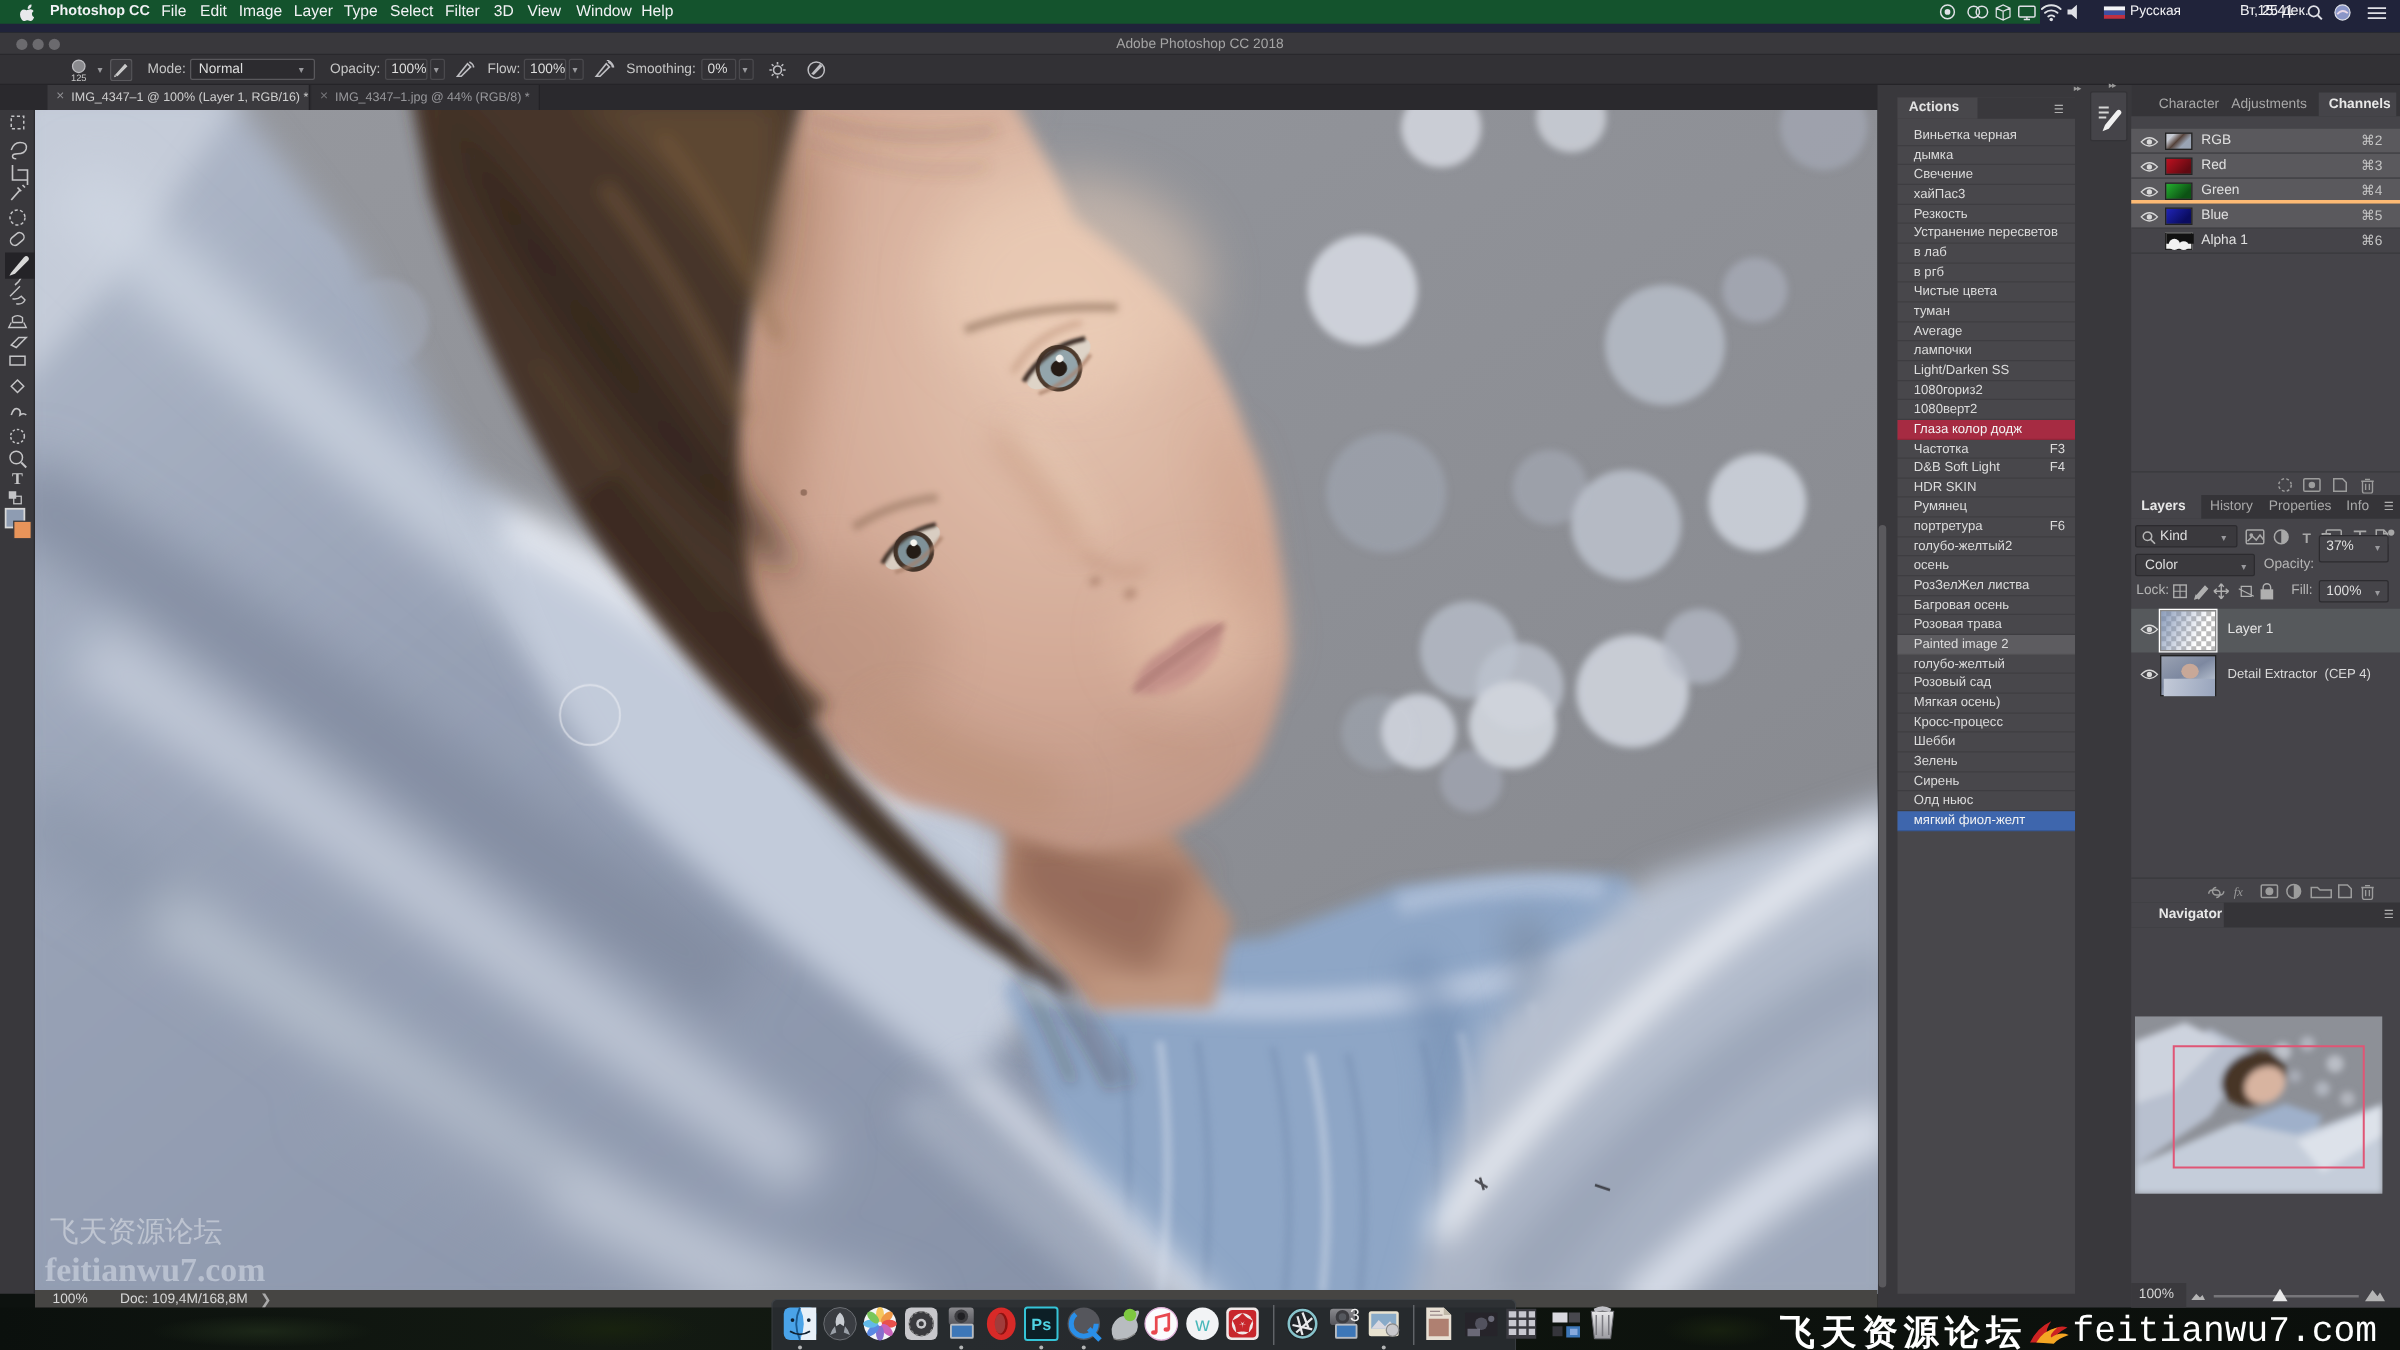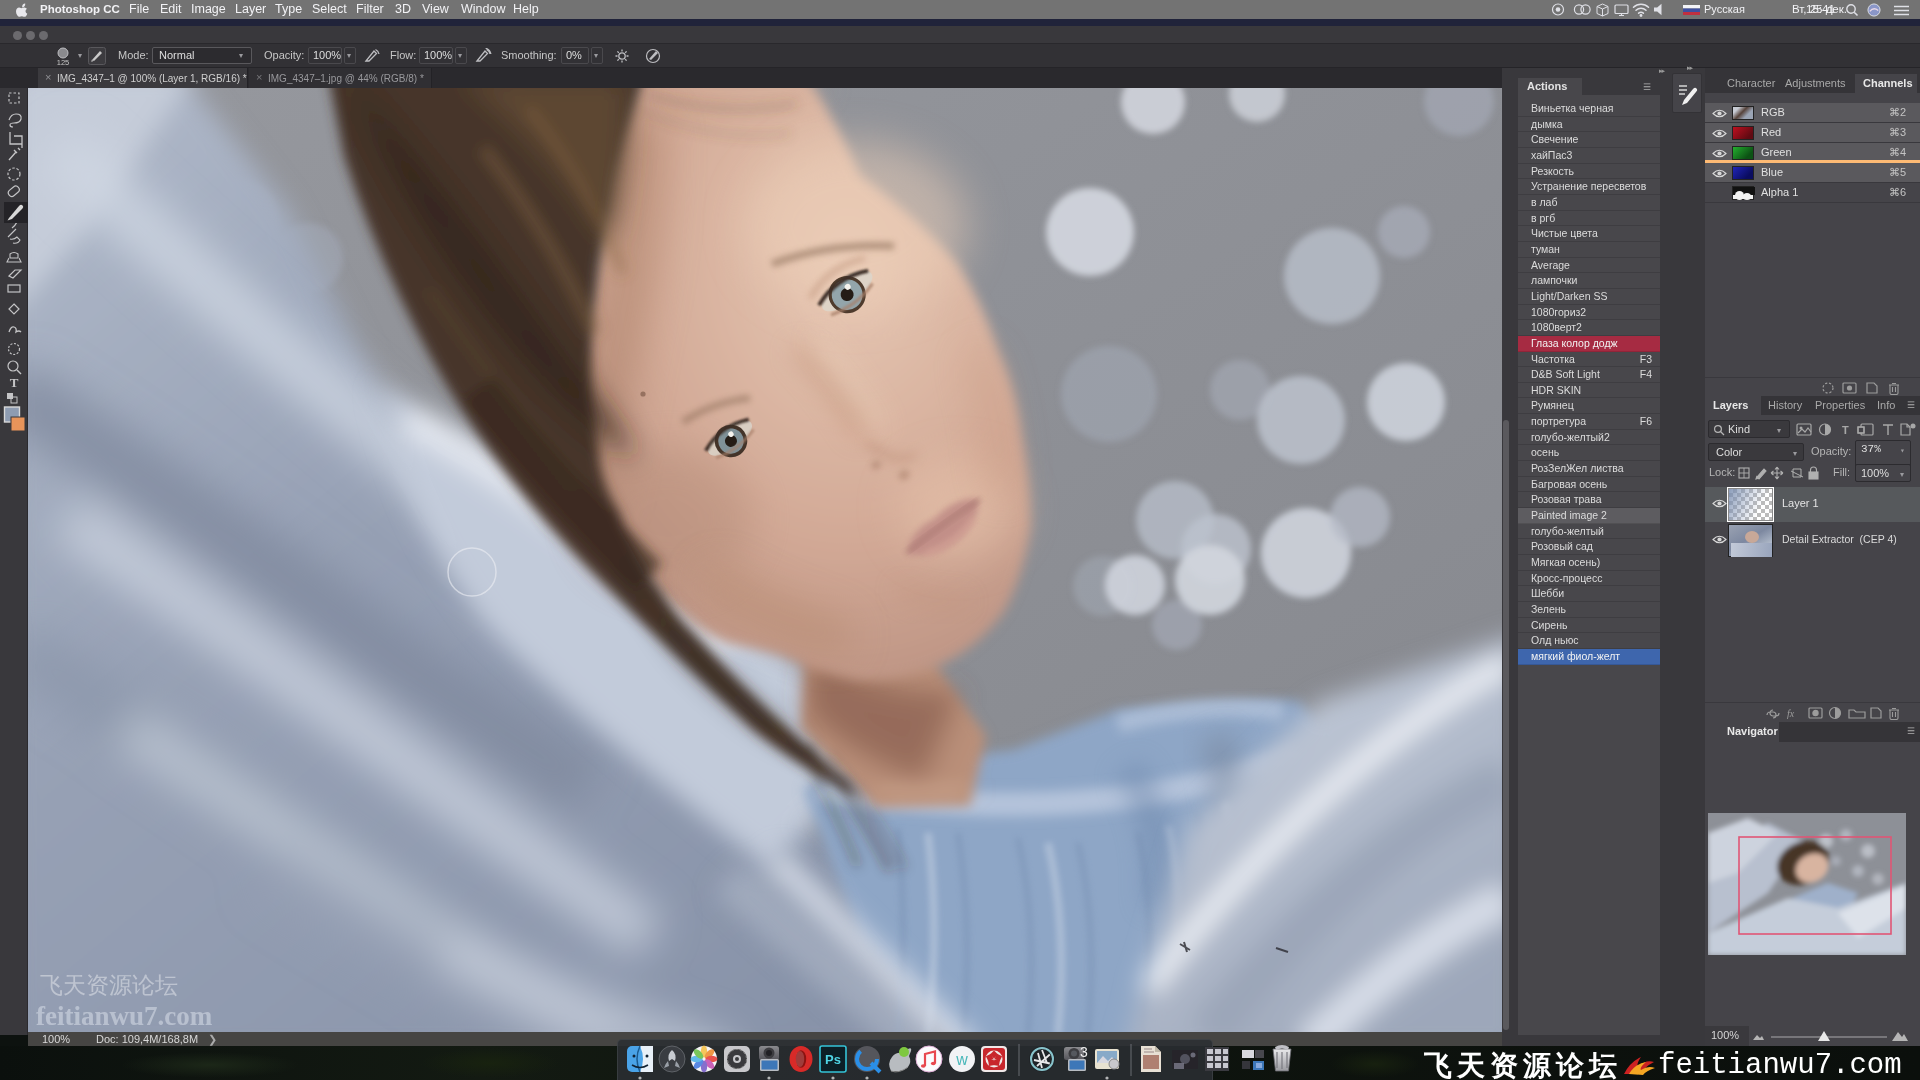--- a/index.html
+++ b/index.html
@@ -11,21 +11,21 @@
 <body>
 <div id="stage">
 
   <div class="abs" style="left:0;top:0;width:1920px;height:26px;background:#20233a;"></div>
   <div class="abs" style="left:0;top:1046px;width:1920px;height:34px;background:linear-gradient(90deg,#0b100d,#131a12 25%,#0e140e 55%,#0b0f0c);">
     <div class="abs" style="left:120px;top:6px;width:180px;height:26px;background:radial-gradient(ellipse at center,#1c2718 0%,rgba(20,26,16,0) 70%);"></div>
     <div class="abs" style="left:420px;top:2px;width:140px;height:30px;background:radial-gradient(ellipse at center,#18220f 0%,rgba(20,26,16,0) 70%);"></div>
     <div class="abs" style="left:1330px;top:4px;width:90px;height:28px;background:radial-gradient(ellipse at center,#17200f 0%,rgba(20,26,16,0) 70%);"></div>
   </div>
 
-  <div id="menubar" class="abs" style="left:0;top:0;width:1920px;height:19px;background:#737373;color:#f2f2f5;font-size:12.5px;white-space:nowrap;">
+  <div id="menubar" class="abs" style="left:0;top:0;width:1632px;height:19px;background:#14532d;color:#f2f2f5;font-size:12.5px;white-space:nowrap;">
     <svg class="abs" style="left:16px;top:3px;" width="13" height="14" viewBox="0 0 13 14">
       <path d="M9.2 0.6 q0.3 1.5 -0.7 2.6 q-1 1.2 -2.3 1 q-0.3 -1.4 0.7 -2.6 q1 -1.1 2.3 -1 z" fill="#e8e8ec"></path>
       <path d="M6.4 4.8 q1 -0.5 2.1 -0.4 q1.5 0.1 2.4 1.3 q-1.5 1 -1.4 2.6 q0.1 1.8 1.8 2.5 q-0.5 1.3 -1.2 2.1 q-0.8 1 -1.8 0.9 q-0.9 -0.1 -1.4 -0.4 q-0.6 -0.3 -1.3 -0.2 q-0.7 0.1 -1.2 0.4 q-0.8 0.4 -1.5 0.2 q-0.9 -0.3 -1.7 -1.5 Q0 10.5 0 8.5 q0 -1.9 1 -2.9 q0.9 -1 2.2 -1 q0.8 0 1.6 0.4 q0.8 0.4 1.6 -0.2 z" fill="#e8e8ec"></path>
     </svg>
     <div class="abs" style="left:40px;top:2.5px;font-weight:bold;font-size:11.5px;">Photoshop CC</div>
     <div class="abs" style="left:129px;top:2px;">File</div>
     <div class="abs" style="left:160px;top:2px;">Edit</div>
     <div class="abs" style="left:191px;top:2px;">Image</div>
     <div class="abs" style="left:235px;top:2px;">Layer</div>
     <div class="abs" style="left:275px;top:2px;">Type</div>
@@ -77,20 +77,21 @@
           <line x1="0" y1="5.5" x2="15" y2="5.5"></line>
           <line x1="0" y1="9.5" x2="15" y2="9.5"></line>
         </g>
       </svg>
   </div>
 
   <div class="abs" style="left:0;top:26px;width:1920px;height:18px;background:#39383c;border-bottom:1px solid #29282c;">
     <div class="abs" style="left:13px;top:5px;width:9px;height:9px;border-radius:50%;background:#6b6a6e;"></div>
     <div class="abs" style="left:26px;top:5px;width:9px;height:9px;border-radius:50%;background:#6b6a6e;"></div>
     <div class="abs" style="left:39px;top:5px;width:9px;height:9px;border-radius:50%;background:#6b6a6e;"></div>
+    <div class="abs" style="left:0;top:3px;width:1920px;text-align:center;font-size:11px;color:#a5a5a5;">Adobe Photoshop CC 2018</div>
   </div>
 
   <div id="optbar" class="abs" style="left:0;top:44px;width:1920px;height:24px;background:#323135;border-bottom:1px solid #252428;color:#c6c6c6;font-size:11px;white-space:nowrap;">
     <svg class="abs" style="left:50px;top:1px;" width="26" height="22" viewBox="0 0 26 22">
       <circle cx="13" cy="8" r="5" fill="#8a8a8e"></circle>
       <circle cx="13" cy="8" r="5" fill="none" stroke="#bdbdc1" stroke-width="1"></circle>
       <text x="13" y="20" font-size="7.5" fill="#c6c6c6" text-anchor="middle" font-family="Liberation Sans">125</text>
     </svg>
     <div class="abs" style="left:78px;top:7px;color:#9a9a9e;font-size:8px;">▾</div>
     <svg class="abs" style="left:88px;top:3px;" width="18" height="18" viewBox="0 0 18 18">
@@ -558,21 +559,21 @@
           <path d="M112 3 v3 h3"></path>
       </g>
       <text x="47" y="13" font-size="11" fill="#a8a8a8" font-family="Liberation Sans" font-weight="bold">T</text>
       <circle cx="118" cy="5" r="2.5" fill="#a8a8a8"></circle>
     </svg>
     <div class="abs" style="left:3px;top:375px;width:96px;height:18px;background:#3a393d;border:1px solid #2c2b2f;border-radius:2px;">
       <span class="abs" style="left:7px;top:2px;color:#dedede;">Color</span>
       <span class="abs" style="left:84px;top:5px;color:#9a9a9e;font-size:8px;">▾</span>
     </div>
     <span class="abs" style="left:106px;top:377px;color:#b5b5b5;">Opacity:</span>
-    <div class="abs" style="left:150px;top:372px;width:56px;height:34px;border:1px solid #2c2b2f;border-radius:2px;background:#454449;font-family:Liberation Mono, monospace;">
+    <div class="abs" style="left:150px;top:360px;width:56px;height:22px;border:1px solid #2c2b2f;border-radius:2px;background:#454449;">
       <span class="abs" style="left:5px;top:2px;color:#dedede;">37%</span>
       <span class="abs" style="left:44px;top:5px;color:#9a9a9e;font-size:8px;">▾</span>
     </div>
     <span class="abs" style="left:4px;top:398px;color:#b5b5b5;">Lock:</span>
     <svg class="abs" style="left:32px;top:397px;" width="92" height="16" viewBox="0 0 92 16">
       <g stroke="#b0b0b0" fill="none" stroke-width="1.1">
         <rect x="2" y="3" width="10" height="10"></rect>
           <path d="M2 8 h10 M7 3 v10" stroke-width="0.9"></path>
         <path d="M20 12 L27 4 l2 2 -7 8 z M19 14 l2.5 -0.8 -1.7 -1.7 z" fill="#b0b0b0"></path>
         <path d="M40 2 v12 M34 8 h12 M40 2 l-2 2.5 M40 2 l2 2.5 M40 14 l-2 -2.5 M40 14 l2 -2.5 M34 8 l2.5 -2 M34 8 l2.5 2 M46 8 l-2.5 -2 M46 8 l-2.5 2"></path>

